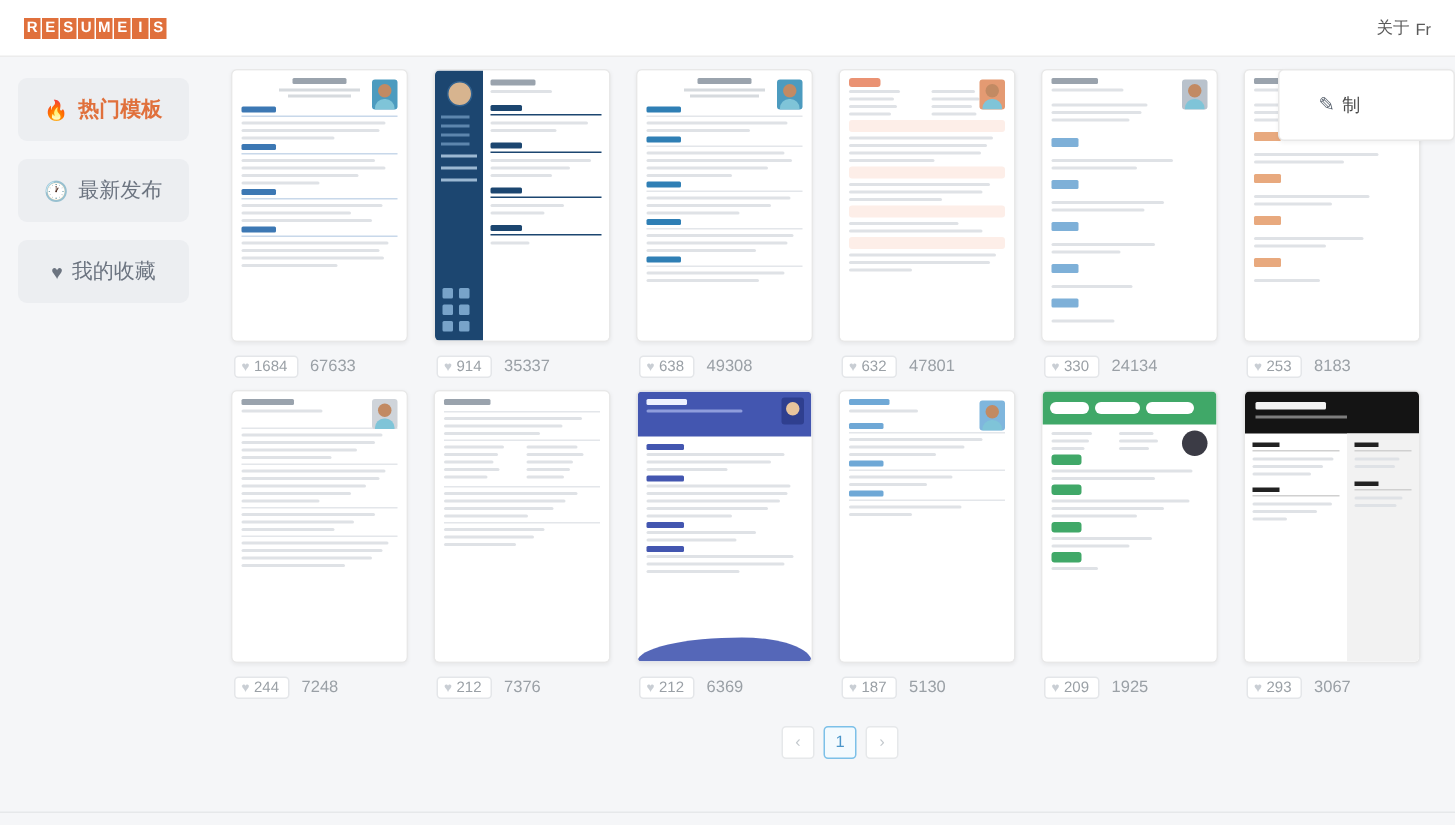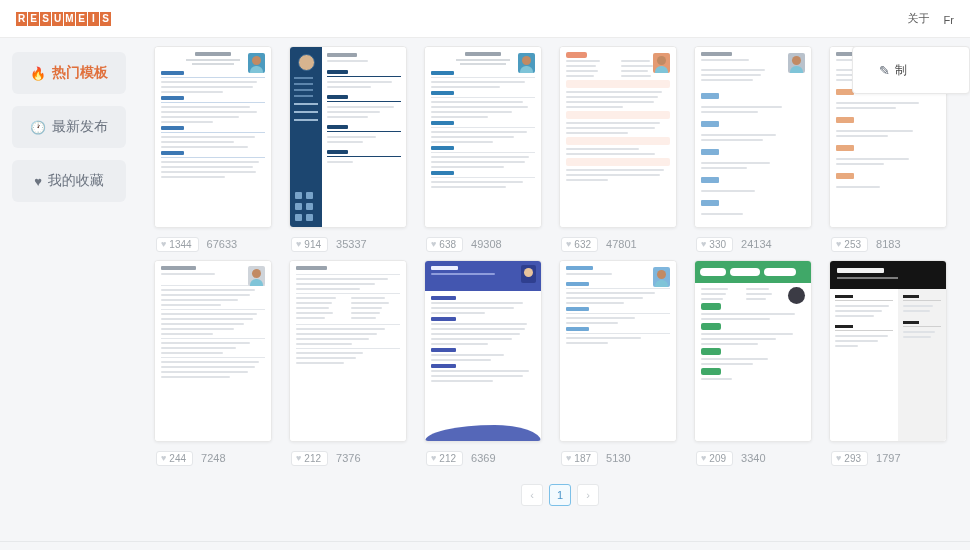--- a/index.html
+++ b/index.html
@@ -20,21 +20,21 @@
   }
   .logo { display: flex; gap: 1px; }
   .logo span {
     display: inline-block;
     background: #e0703c; color: #fff;
     font-size: 10px; font-weight: bold;
     width: 11px; height: 14px;
     line-height: 14px; text-align: center;
     letter-spacing: 0;
   }
-  .nav { display: flex; align-items: flex-end; gap: 14px; font-size: 11px; color: #5a5a5a; }
+  .nav { display: flex; align-items: flex-end; gap: 4px; font-size: 11px; color: #5a5a5a; }
   .nav a { color: #5a5a5a; text-decoration: none; white-space: nowrap; }
 
   
   .page { display: flex; height: 512px; padding-top: 8px; }
   .sidebar { width: 150px; padding: 6px 0 0 12px; flex: 0 0 150px; }
   .side-btn {
     height: 42px; margin-bottom: 12px; border-radius: 6px;
     background: #eceef1; display: flex; align-items: center;
     justify-content: center; gap: 6px;
     font-size: 14px; color: #6c7480; cursor: pointer;
@@ -239,21 +239,21 @@
                 <div class="bar " style="width:94%"></div>
                 <div class="bar " style="width:88%"></div>
                 <div class="bar " style="width:91%"></div>
                 <div class="bar " style="width:62%"></div>
     </div>
             </div>
           </div>
           <div class="stats">
             <div class="likebox">
               <span class="heart">♥</span>
-              <span>1344</span>
+              <span>1684</span>
             </div>
             <span class="views">67633</span>
           </div>
         </div>
         <div class="cellwrap">
           <div class="card">
             <div class="mini">
               <div class="navy">
       <div class="navy-l">
         <div class="navy-av"></div>
@@ -650,21 +650,21 @@
         <div class="grn-sec"></div>
                 <div class="bar " style="width:30%"></div>
       </div>
     </div>
           </div>
           <div class="stats">
             <div class="likebox">
               <span class="heart">♥</span>
               <span>209</span>
             </div>
-            <span class="views">3340</span>
+            <span class="views">1925</span>
           </div>
         </div>
         <div class="cellwrap">
           <div class="card">
             <div class="mini">
       <div class="blk-head">
                 <div class="ttl3"></div>
                 <div class="l3"></div>
               </div>
       <div class="blk-body">
@@ -693,21 +693,21 @@
                   <div class="bar " style="width:74%"></div>
         </div>
       </div>
     </div>
           </div>
           <div class="stats">
             <div class="likebox">
               <span class="heart">♥</span>
               <span>293</span>
             </div>
-            <span class="views">1797</span>
+            <span class="views">3067</span>
           </div>
         </div>
       </div>
 
     <div class="pager">
       <div class="pg">‹</div>
       <div class="pg active">1</div>
       <div class="pg">›</div>
     </div>
   </div>

